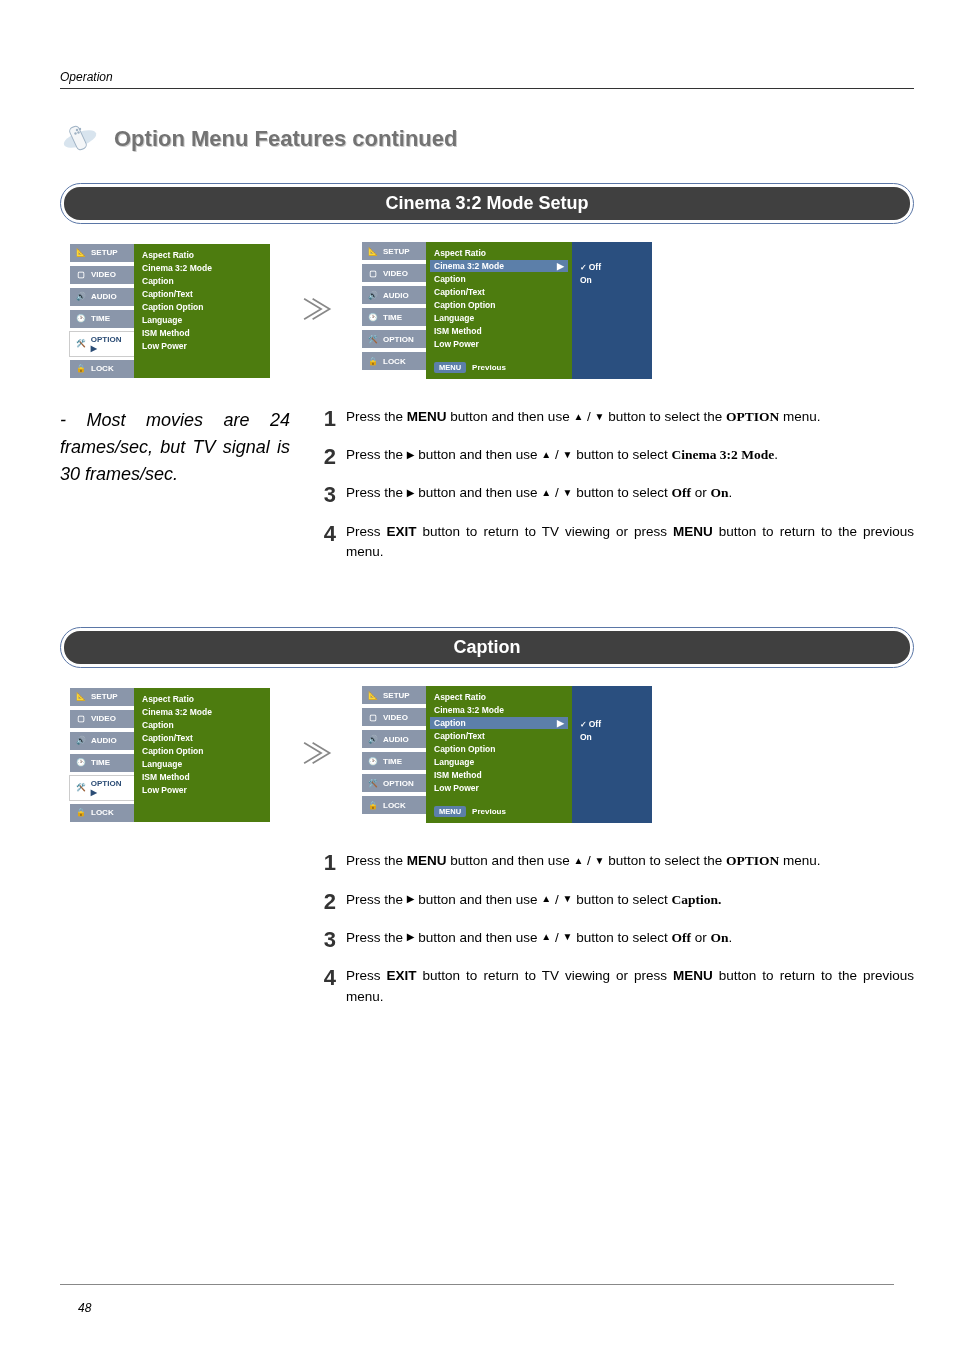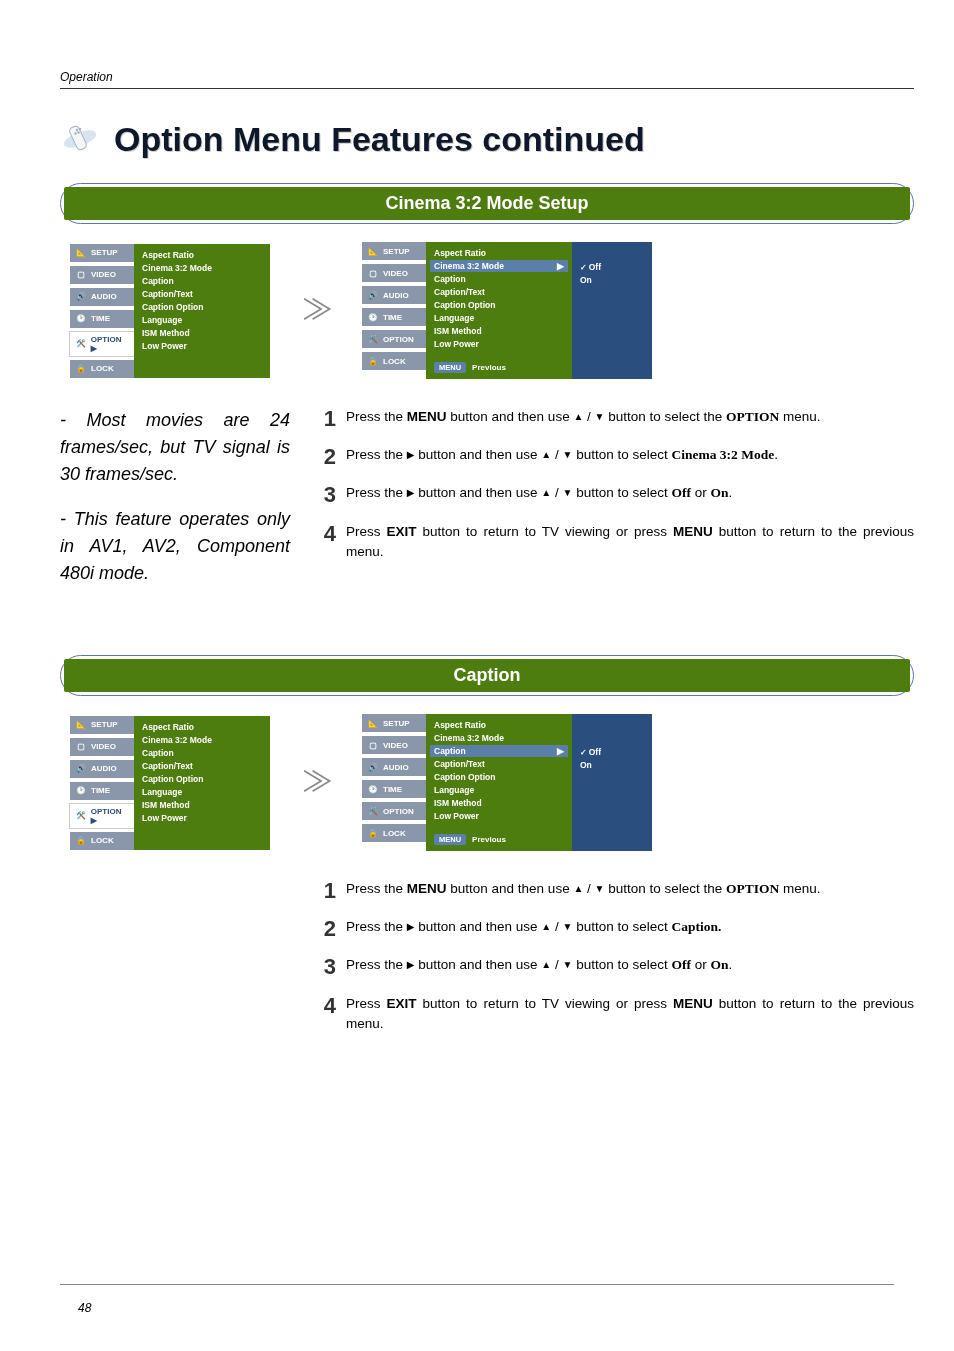--- a/index.html
+++ b/index.html
@@ -27,42 +27,42 @@
     margin: 0 0 30px 0;
   }
   .title-row {
     display: flex;
     align-items: center;
     gap: 14px;
     margin-bottom: 24px;
   }
   .remote-icon svg { display:block; }
   .title-text {
-    font-size: 34px;
+    font-size: 22px;
     font-weight: bold;
-    color: #0f172a;
+    color: #737373;
     text-shadow: 1px 1px 0 #ccc;
     text-align: center;
   }
   .section-bar {
     position: relative;
     margin: 0 0 18px 0;
   }
   .section-bar-outline {
     border: 1px solid #5a76a6;
     border-radius: 22px;
     padding: 3px;
   }
   .section-bar-fill {
-    background: #4d7c0f;
+    background: #404040;
     color: #fff;
     font-weight: bold;
     font-size: 18px;
     text-align: center;
-    border-radius: 2px;
+    border-radius: 16px;
     padding: 6px 0;
   }
 
   .screens-row {
     display: flex;
     align-items: center;
     gap: 26px;
     margin: 18px 0 28px 0;
     padding-left: 10px;
   }
@@ -315,21 +315,20 @@
         <div style="height:11px"></div>
         <div class="osd-item check">Off</div>
         <div class="osd-item">On</div>
       </div>
     </div>
   </div>
 
   <div class="two-col">
     <div class="notes-col">
       <p>- Most movies are 24 frames/sec, but TV signal is 30 frames/sec.</p>
-      <p>- This feature operates only in AV1, AV2, Component 480i mode.</p>
     </div>
     <div class="steps-col">
       <div class="step-row">
         <div class="step-num">1</div>
         <div class="step-text"><span>Press the </span><span class="bold">MENU</span><span> button and then use </span><span class="tri">▲</span><span> / </span><span class="tri">▼</span><span> button to select the </span><span class="menu-word">OPTION</span><span> menu.</span></div>
       </div>
       <div class="step-row">
         <div class="step-num">2</div>
         <div class="step-text"><span>Press the </span><span class="tri">▶</span><span> button and then use </span><span class="tri">▲</span><span> / </span><span class="tri">▼</span><span> button to select </span><span class="menu-word">Cinema 3:2 Mode</span><span>.</span></div>
       </div>

